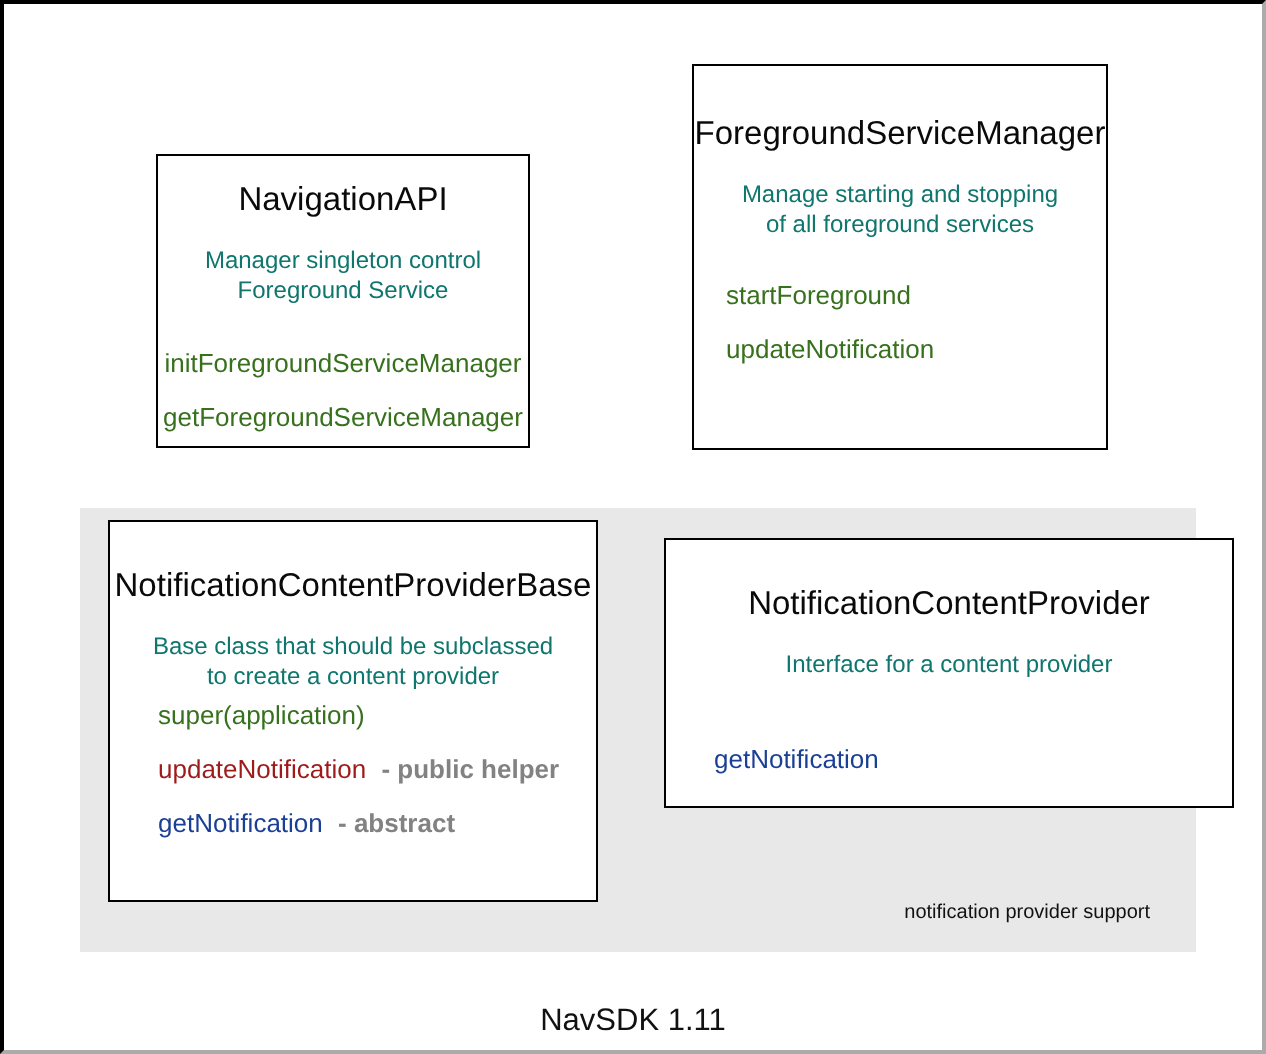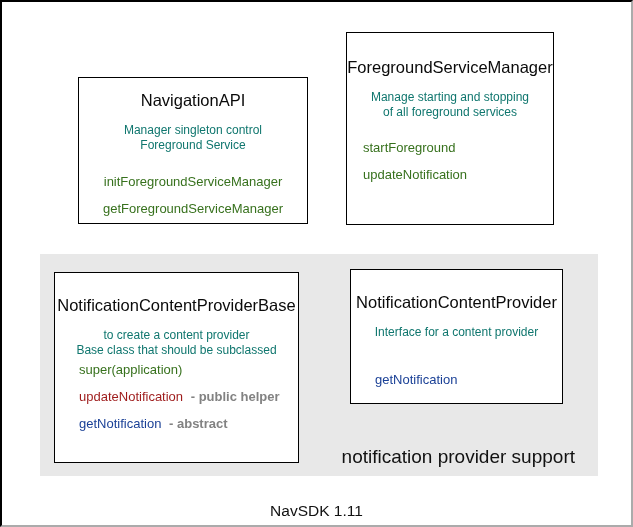--- a/index.html
+++ b/index.html
@@ -25,24 +25,24 @@
     left: 38px; top: 252px;
     width: 558px; height: 222px;
     background: #e8e8e8;
   }
   .class-box {
     position: absolute;
     box-sizing: border-box;
     background: #ffffff;
     border: 1.5px solid #000000;
   }
-  .box-navigation-api            { left: 76px;  top: 75px;  width: 230px; height: 147px; padding-top: 12px; }
+  .box-navigation-api            { left: 76px;  top: 75px;  width: 187px; height: 147px; padding-top: 12px; }
   .box-foreground-service-manager{ left: 344px; top: 30px;  width: 208px; height: 193px; padding-top: 24px; }
-  .box-provider-base             { left: 52px;  top: 270px; width: 245px; height: 191px; padding-top: 22px; }
-  .box-provider                  { left: 348px; top: 267px; width: 213px; height: 135px; padding-top: 22px; }
+  .box-provider-base             { left: 52px;  top: 258px; width: 245px; height: 191px; padding-top: 22px; }
+  .box-provider                  { left: 330px; top: 267px; width: 285px; height: 135px; padding-top: 22px; }
 
   .box-title {
     font-size: 16.5px;
     line-height: 20px;
     text-align: center;
     white-space: nowrap;
     color: #0a0a0a;
   }
   .box-desc {
     font-size: 12px;
@@ -68,21 +68,21 @@
 
   .c-green { color: #37711d; }
   .c-red   { color: #9e1b1b; }
   .c-blue  { color: #1a4096; }
   .suffix  { color: #828282; margin-left: 4px; font-weight: bold; }
 
   .group-caption {
     position: absolute;
     right: 23px;
     bottom: 10px;
-    font-size: 19px;
+    font-size: 10px;
     line-height: 18px;
     color: #111111;
     white-space: nowrap;
   }
   .footer-caption {
     position: absolute;
     left: 0; right: 0;
     top: 499px;
     text-align: center;
     font-size: 15.5px;
@@ -123,22 +123,22 @@
     </div>
   </div>
 
   <div class="group-region">
     <div class="group-caption">notification provider support</div>
   </div>
 
   <div class="class-box box-provider-base">
     <div class="box-title">NotificationContentProviderBase</div>
     <div class="box-desc">
+      <div>Base class that should be subclassed</div>
       <div>to create a content provider</div>
-      <div>Base class that should be subclassed</div>
     </div>
     <div class="method indented mt-lg3">
       <span class="c-green">super(application)</span>
     </div>
     <div class="method indented mt-sm">
       <span class="c-red">updateNotification</span>
       <span class="suffix">- public helper</span>
     </div>
     <div class="method indented mt-sm">
       <span class="c-blue">getNotification</span>

